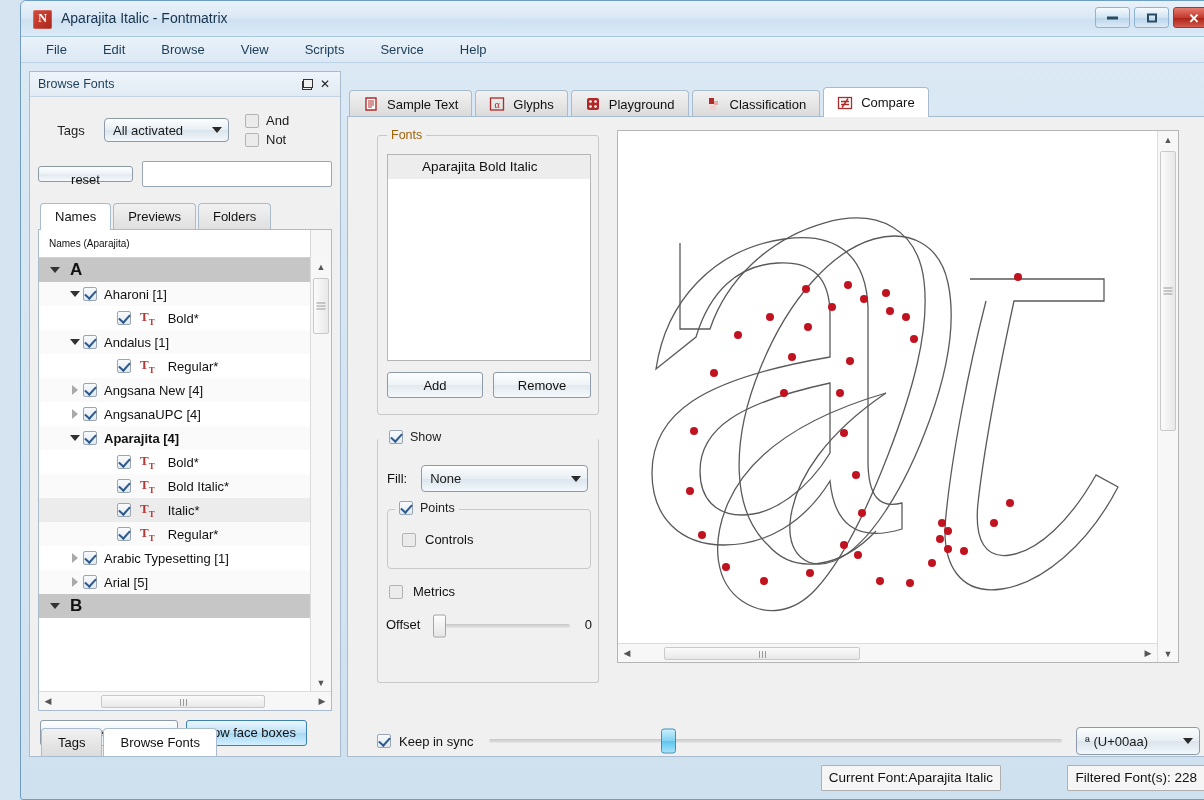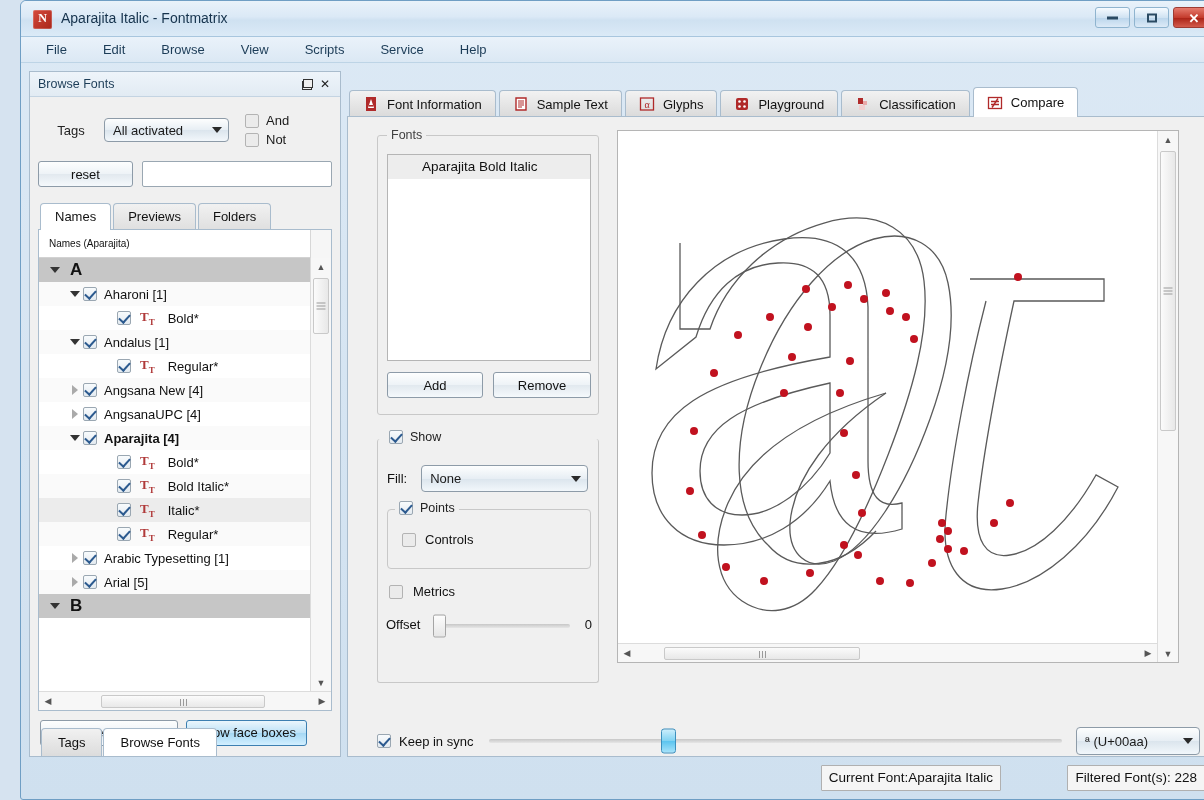--- a/index.html
+++ b/index.html
@@ -110,21 +110,21 @@
   }
   .chk.dim { background:#ebebeb; border-color:#b3b3b3;}
 
   .reset-row { display:flex; align-items:center; gap:9px; margin-top:14px; }
   .btn {
     border:1px solid #8d9ba8; border-radius:3px;
     background:linear-gradient(#fdfefe,#eef3f7 48%,#e2e9ef 52%,#f5f9fc);
     font-size:13px; color:#111; text-align:center; cursor:pointer;
     font-family:"Liberation Sans", sans-serif;
   }
-  .btn-reset { width:95px; height:26px; line-height:24px;}
+  .btn-reset { width:95px; height:16px; line-height:24px;}
   .txtin {
     flex:1; height:26px; border:1px solid #9aa7b2; background:#fff;
     border-radius:2px; font-size:13px; padding:0 5px; color:#111;
     font-family:"Liberation Sans", sans-serif; outline:none;
   }
 
   
   .subtabs { display:flex; margin-top:16px; padding-left:2px; }
   .subtab {
     padding:5px 14px 6px 14px; font-size:13px; color:#111;
@@ -213,21 +213,21 @@
     position:absolute; left:0; top:29px; right:0; bottom:0;
     border:1px solid #a9bccd; background:#f0f0f0;
     z-index:2;
   }
   .tabico { width:16px; height:16px; position:relative; flex:none;}
 
   
   .gbox { position:absolute; border:1px solid #c8c8c8; border-radius:3px;}
   .gbox > .gtitle {
     position:absolute; top:-8px; left:9px; background:#f0f0f0; padding:0 4px;
-    font-size:12.5px; color:#404040;
+    font-size:12.5px; color:#a16207;
   }
   .gbox > .gtitle-chk {
     position:absolute; top:-9px; left:7px; background:#f0f0f0; padding:0 4px;
     font-size:12.5px; color:#222; display:flex; align-items:center; gap:7px;
   }
 
   .listbox {
     position:absolute; background:#fff; border:1px solid #b5b5b5;
     overflow:hidden;
   }
@@ -463,30 +463,20 @@
     </div>
   </div>
 
   <div class="bottom-tabs" style="position:absolute; left:8px; top:728px;">
     <div class="btab">Tags</div>
     <div class="btab active">Browse Fonts</div>
   </div>
 
   <div class="main">
     <div class="tabstrip">
-      <div class="tab">
-        <span class="tabico">
-          <svg width="16" height="16" viewBox="0 0 16 16">
-              <rect x="3" y="1" width="10" height="14" fill="#b02a2a"></rect>
-              <path d="M5 12 L8 3 L11 12 Z" fill="#fff"></path>
-              <rect x="6" y="9" width="4" height="1.6" fill="#b02a2a"></rect>
-            </svg>
-        </span>
-        <span>Font Information</span>
-      </div>
       <div class="tab">
         <span class="tabico">
           <svg width="16" height="16" viewBox="0 0 16 16">
               <path d="M3 2 L13 2 L13 14 L3 14 Z" fill="#fff" stroke="#b02a2a" stroke-width="1.4"></path>
               <path d="M5 5h6M5 7h6M5 9h6M5 11h4" stroke="#b02a2a" stroke-width="1.1"></path>
             </svg>
         </span>
         <span>Sample Text</span>
       </div>
       <div class="tab">

